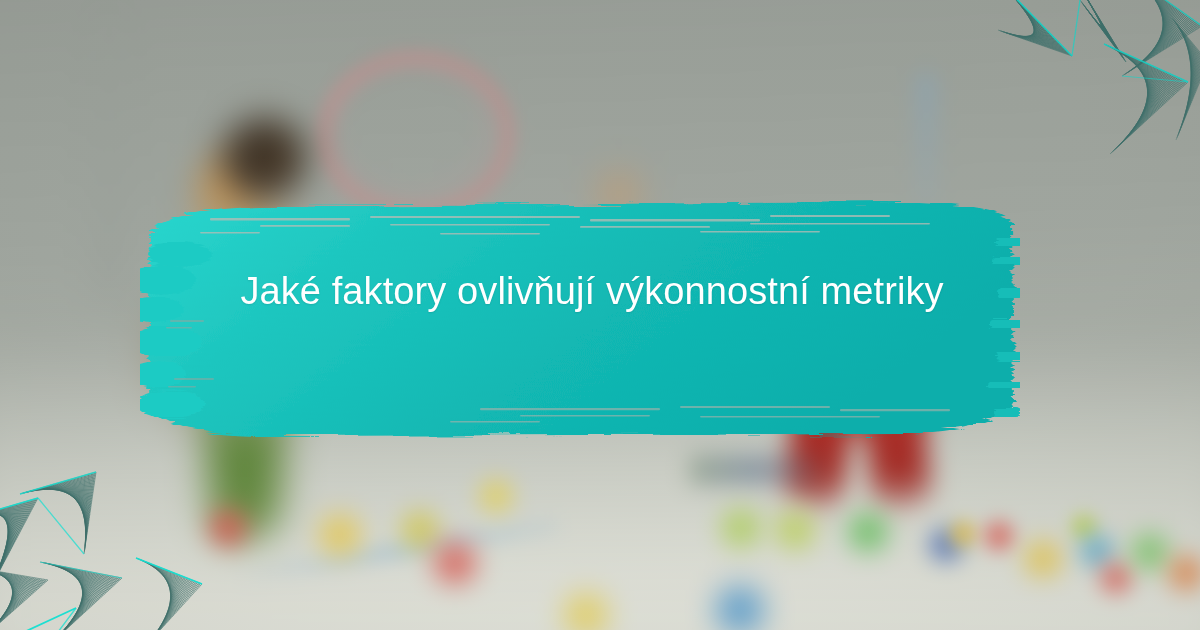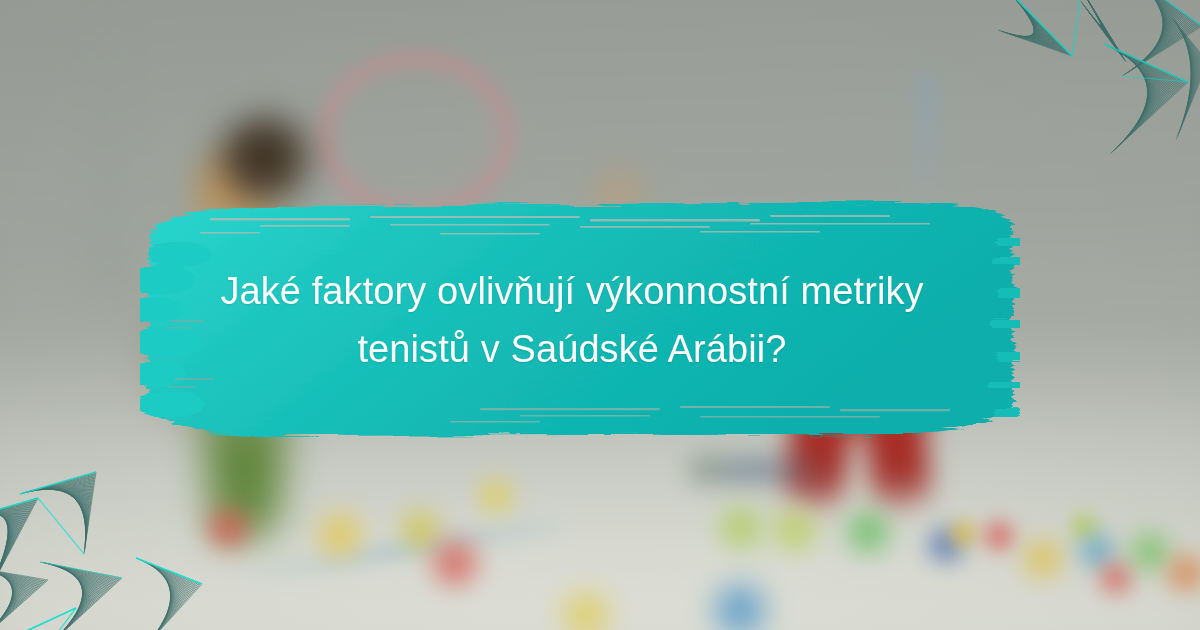--- a/index.html
+++ b/index.html
@@ -178,21 +178,21 @@
     position: absolute;
     left: 140px;
     top: 192px;
     width: 880px;
     height: 252px;
   }
   .brush-svg { display:block; width:100%; height:100%; }
 
   .headline {
     position: absolute;
-    left: 192px;
+    left: 212px;
     top: 262px;
     width: 760px;
     text-align: center;
     color: #ffffff;
     font-size: 38px;
     line-height: 58px;
     font-weight: 400;
     letter-spacing: 0.1px;
     text-shadow: 0 1px 2px rgba(0,0,0,0.10);
   }
@@ -853,16 +853,15 @@
         <rect x="30" y="128" width="34" height="2" rx="1"></rect>
         <rect x="26" y="135" width="26" height="1.6" rx="1"></rect>
         <rect x="34" y="186" width="40" height="2" rx="1"></rect>
         <rect x="28" y="194" width="28" height="1.6" rx="1"></rect>
       </g>
     </svg>
   </div>
 
   <div class="headline">
     <span class="l">Jaké faktory ovlivňují výkonnostní metriky</span>
-    <span class="l">tenistů v Saúdské Arábii?</span>
   </div>
 
 </div>
 
 </body></html>

